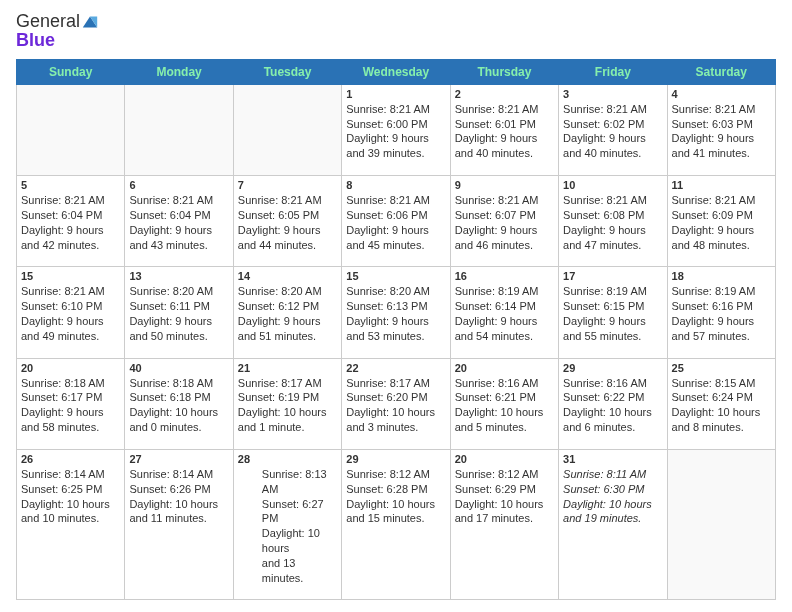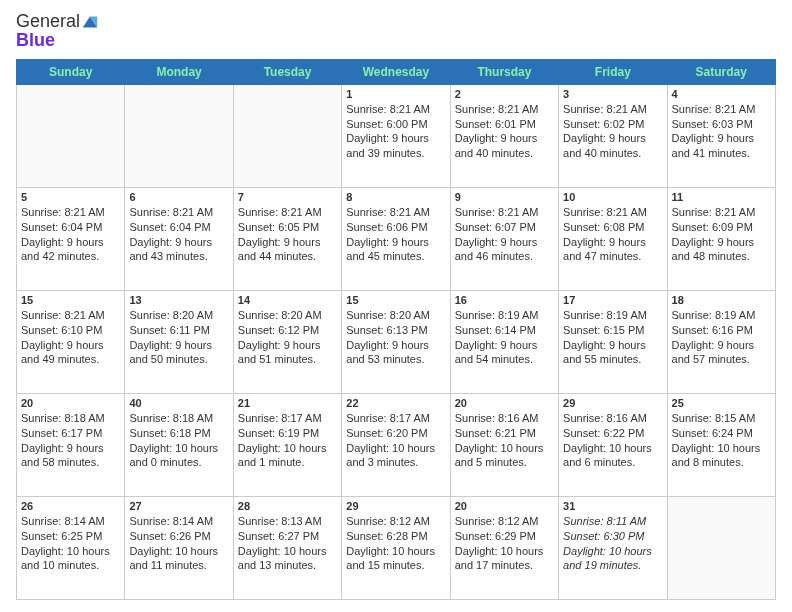--- a/index.html
+++ b/index.html
@@ -333,21 +333,21 @@
           </td>
           <td>
             <span class="day-num">27</span>
             <div class="day-info" style="white-space: pre-line;">Sunrise: 8:14 AM
 Sunset: 6:26 PM
 Daylight: 10 hours
 and 11 minutes.</div>
           </td>
           <td>
             <span class="day-num">28</span>
-            <div class="day-info" style="white-space: pre-line;">Sunrise: 8:13 AM
+            <div class="day-info" style="white-space: pre-line; margin-left: 24px;">Sunrise: 8:13 AM
 Sunset: 6:27 PM
 Daylight: 10 hours
 and 13 minutes.</div>
           </td>
           <td>
             <span class="day-num">29</span>
             <div class="day-info" style="white-space: pre-line;">Sunrise: 8:12 AM
 Sunset: 6:28 PM
 Daylight: 10 hours
 and 15 minutes.</div>

